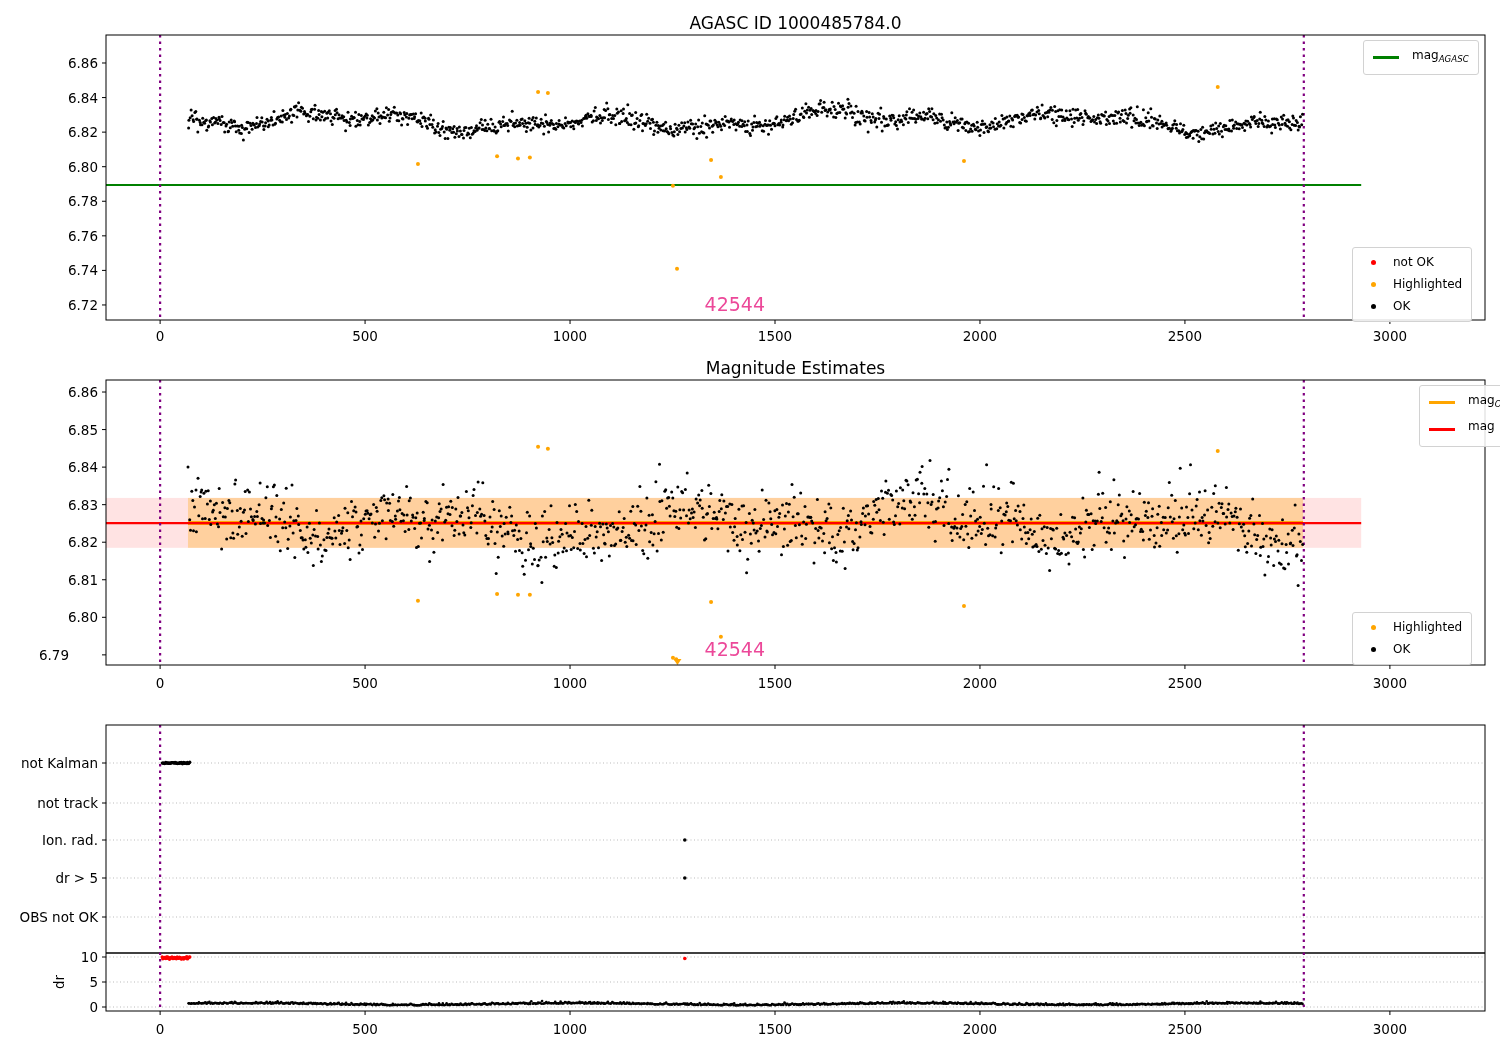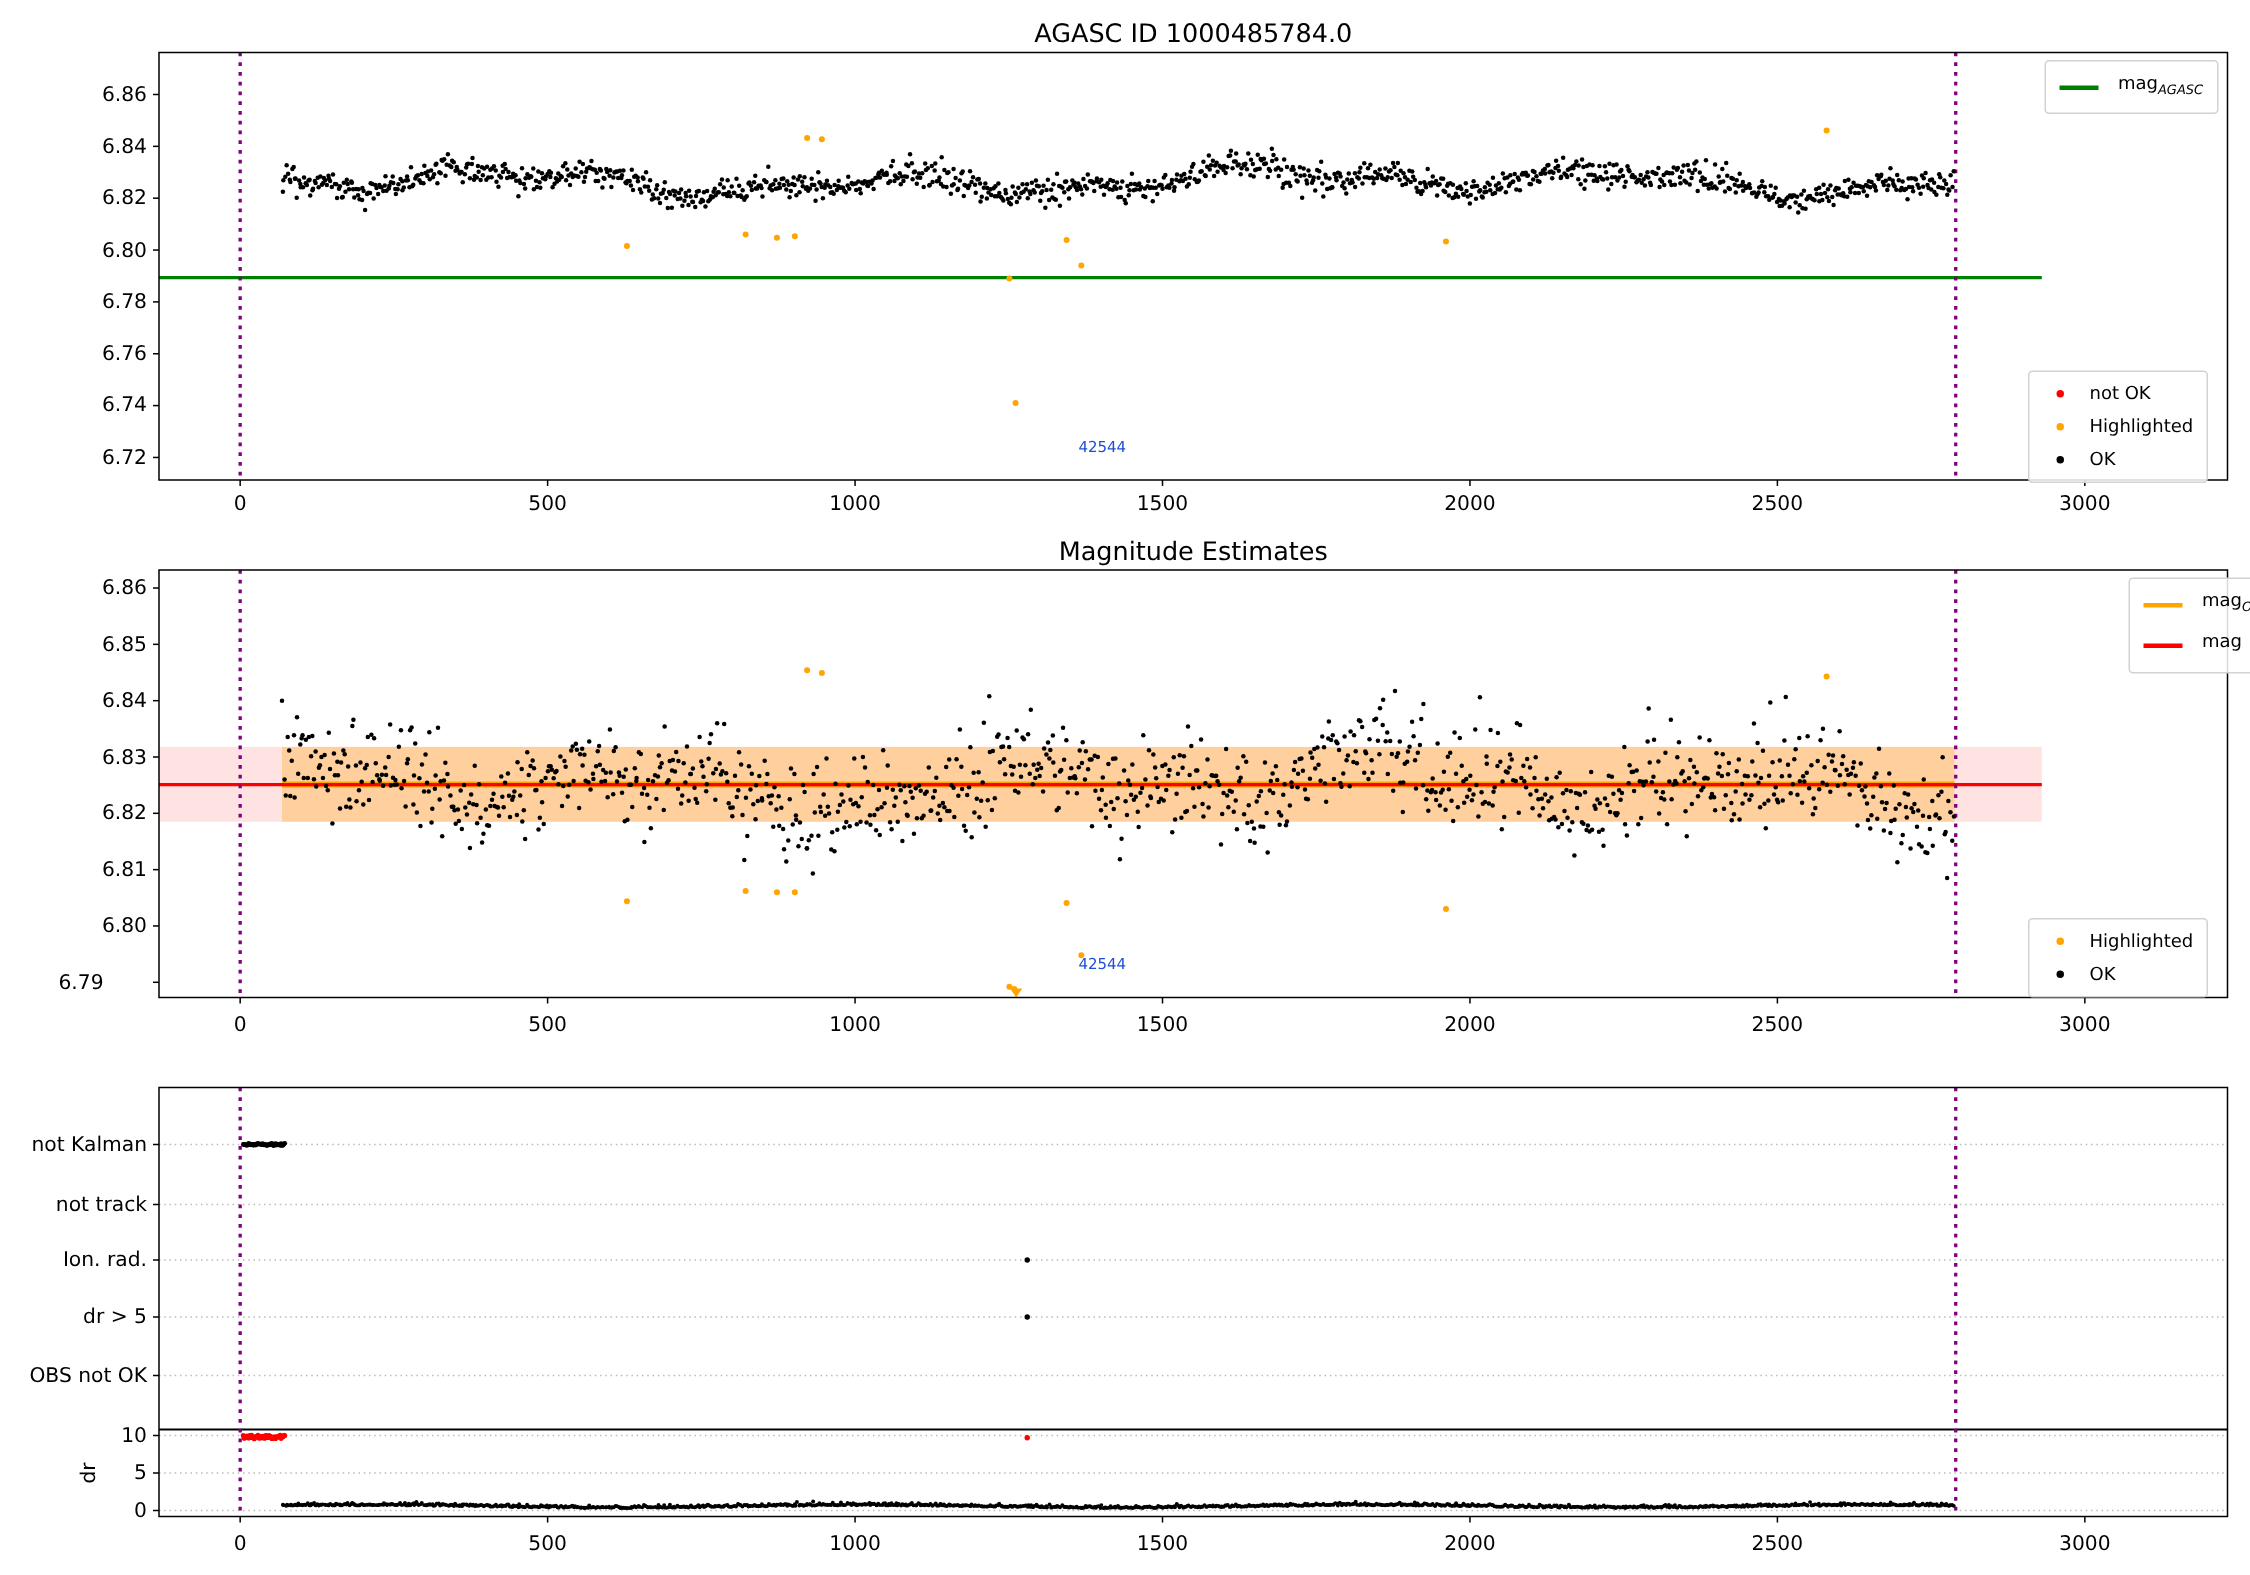--- a/index.html
+++ b/index.html
@@ -3,21 +3,21 @@
 <meta charset="utf-8">
 <style>
   html,body{margin:0;padding:0;background:#ffffff;}
   .figure{position:relative;width:1500px;height:1050px;background:#ffffff;
           font-family:"DejaVu Sans","Liberation Sans",sans-serif;color:#000;overflow:hidden;}
   svg{position:absolute;left:0;top:0;}
   .title{position:absolute;left:106px;width:1379px;text-align:center;font-size:17px;color:#000;}
   .tick{position:absolute;font-size:13.5px;line-height:18px;color:#000;white-space:nowrap;}
   .xtick{width:60px;text-align:center;margin-left:-30px;}
   .ytick{width:88px;text-align:right;}
-  .ann{position:absolute;font-size:10px;color:#1d4ed8;transform:translate(-50%,0);white-space:nowrap;}
+  .ann{position:absolute;font-size:19px;color:#ec4899;transform:translate(-50%,0);white-space:nowrap;}
   .legend{position:absolute;background:rgba(255,255,255,0.85);border:1px solid #d2d2d2;border-radius:3px;
           padding:6px 9px;display:flex;flex-direction:column;gap:5px;font-size:12px;line-height:17px;}
   .lrow{display:flex;align-items:center;}
   .lswatch-line{width:26px;height:3px;flex:0 0 26px;margin-right:13px;}
   .lswatch-dot{width:5px;height:5px;border-radius:50%;flex:0 0 5px;margin:0 17px 0 9px;}
   .llabel sub{font-size:0.72em;font-style:italic;}
   .drlabel{position:absolute;font-size:13.5px;transform:rotate(-90deg);transform-origin:center;}
 </style>
 </head>
 <body>

